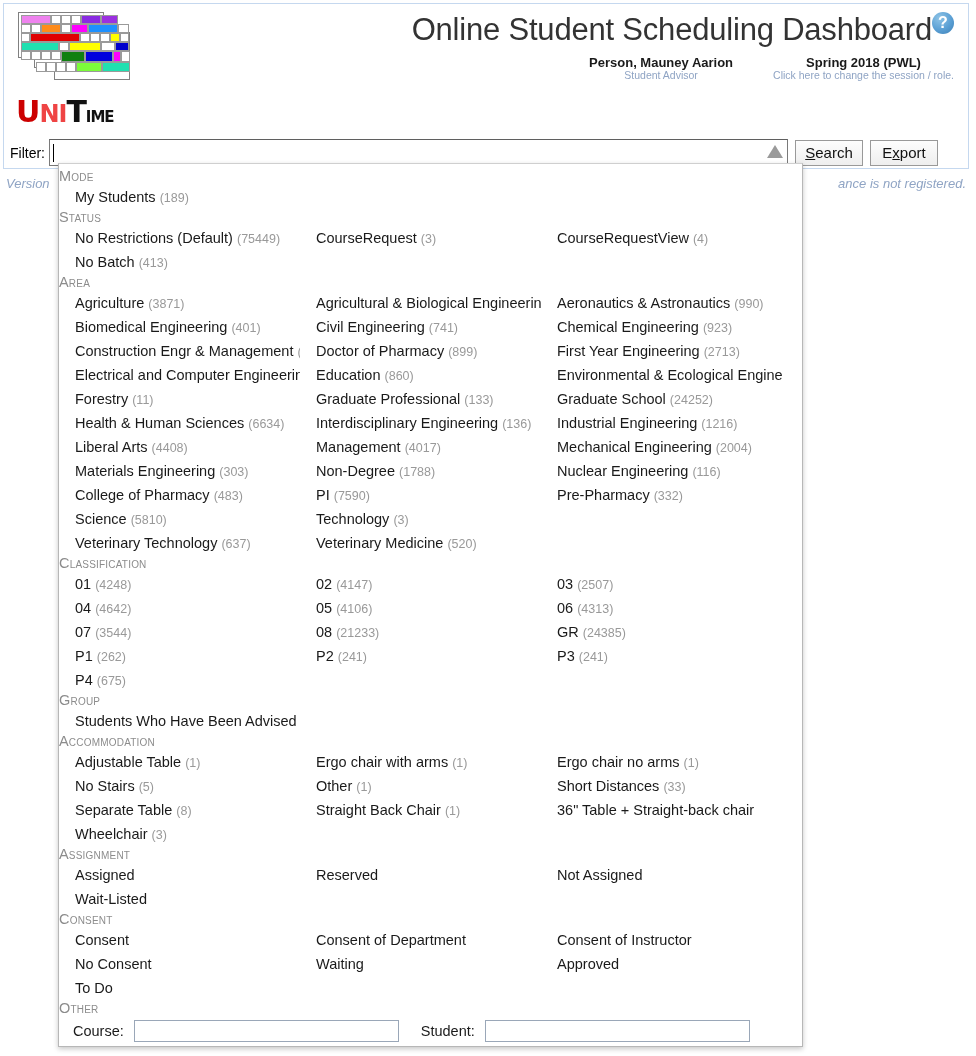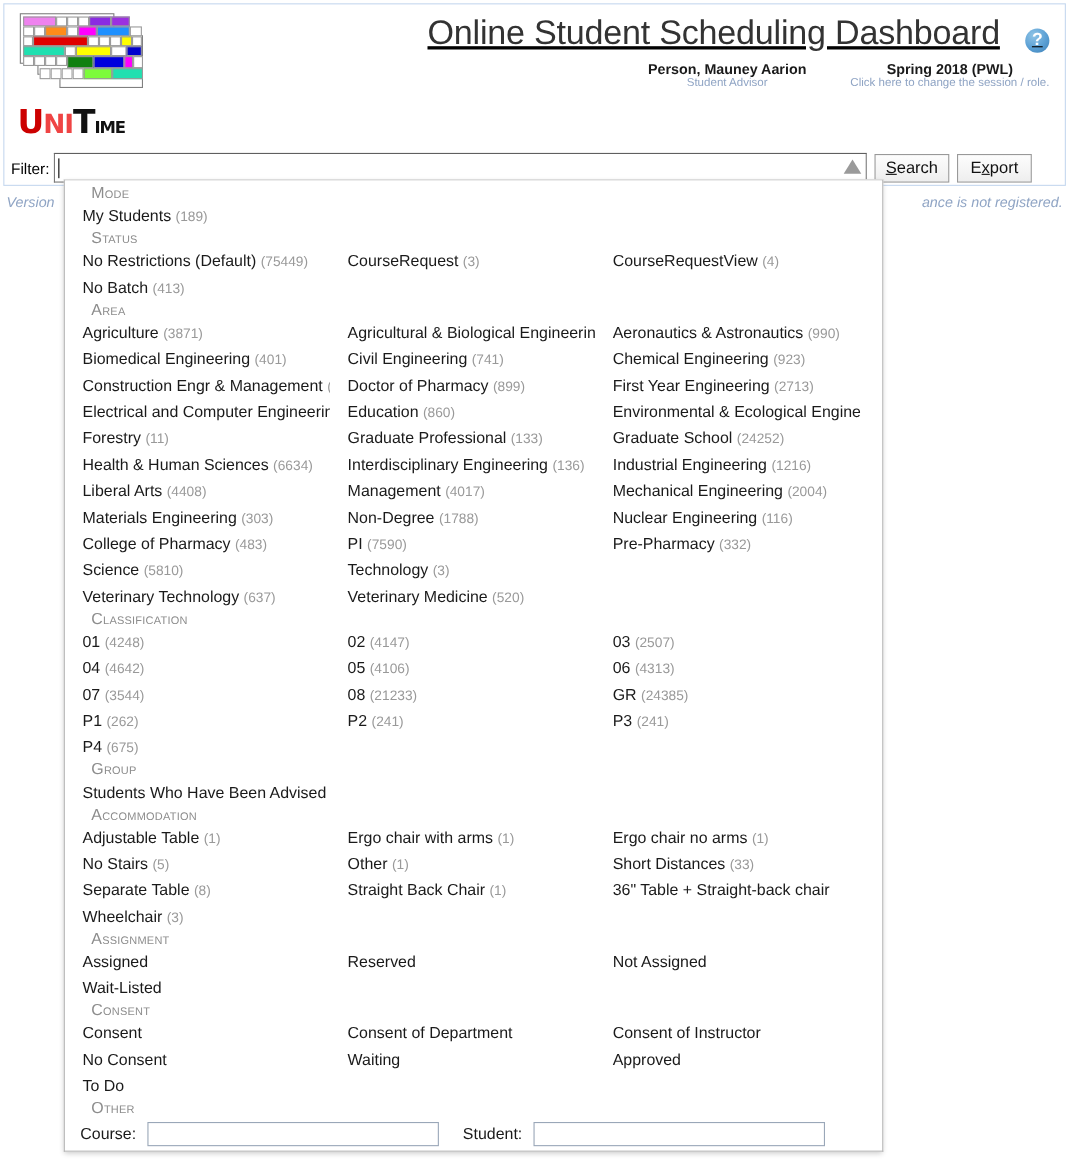--- a/index.html
+++ b/index.html
@@ -78,23 +78,22 @@
   #logo-text .ni { color:#ef4444; font-size:24px; }
   #logo-text .t { color:#111111; font-size:30px; }
   #logo-text .ime { color:#111111; font-size:15px; }
 
   
   #title-row {
     position: absolute;
     right: 16px;
     top: 8px;
     display: flex;
-    align-items: flex-end;
-    gap: 23px;
-    text-decoration: underline;
+    align-items: flex-start;
+    gap: 0;
   }
   #page-title {
     font-family: "Liberation Sans", sans-serif;
     font-size: 31px;
     font-weight: normal;
     color: #333333;
     letter-spacing: -0.2px;
     white-space: nowrap;
   }
   #help-icon {
@@ -240,21 +239,21 @@
     overflow: hidden;
     z-index: 5;
     padding: 4px 0 0 0;
   }
 
   .fg-header {
     font-family: "Liberation Sans", sans-serif;
     font-variant: small-caps;
     font-size: 14.5px;
     color: #8c8c8c;
-    padding-left: 24px;
+    padding-left: 0;
     line-height: 17px;
     height: 17px;
     letter-spacing: 0.2px;
   }
   .fg-rows { }
   .fg-row {
     display: flex;
     height: 24px;
     align-items: center;
   }

